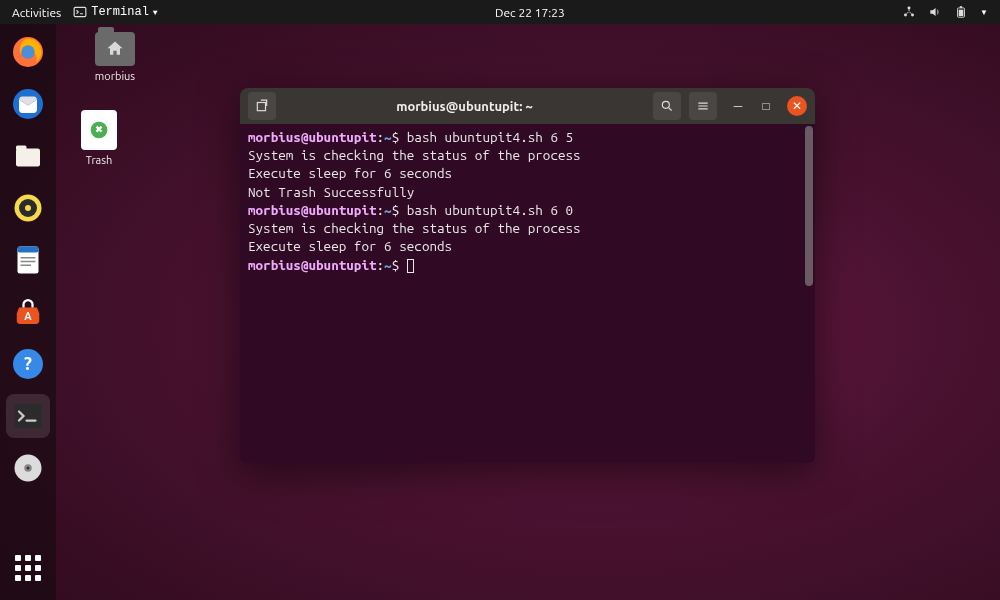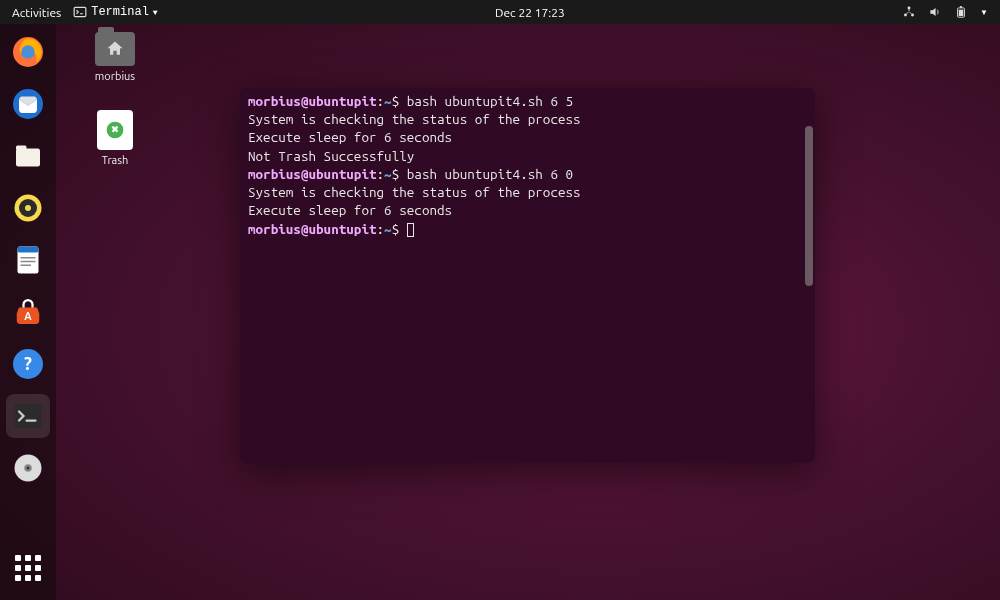--- a/index.html
+++ b/index.html
@@ -220,30 +220,55 @@
 </div>
 
 <div class="desktop-icon" style="left:80px; top:32px">
   <div class="folder">
     <svg viewBox="0 0 24 24" fill="#d8d8d8">
         <path d="M12 3l9 8h-3v8h-4v-5h-4v5H6v-8H3l9-8z"></path>
       </svg>
   </div>
   <div>morbius</div>
 </div>
-<div class="desktop-icon" style="left:80px; top:110px">
+<div class="desktop-icon" style="left:64px; top:110px">
   <div class="trash">
     <svg viewBox="0 0 24 24" fill="#4caf50">
         <path d="M12 2a10 10 0 100 20 10 10 0 000-20zm4 7l-2 2 2 2-2 2-2-2-2 2-2-2 2-2-2-2 2-2 2 2 2-2 2 2z"></path>
       </svg>
   </div>
   <div>Trash</div>
 </div>
 
 <div class="terminal">
+  <div class="term-titlebar">
+    <div class="tb-btn">
+      <svg viewBox="0 0 24 24">
+          <rect x="4" y="6" width="14" height="14" fill="none" stroke="#ddd" stroke-width="2"></rect>
+          <path d="M10 2h10v10" fill="none" stroke="#ddd" stroke-width="2"></path>
+        </svg>
+    </div>
+    <div class="title">morbius@ubuntupit: ~</div>
+    <div class="tb-btn">
+      <svg viewBox="0 0 24 24">
+          <circle cx="10" cy="10" r="6" fill="none" stroke="#ddd" stroke-width="2"></circle>
+          <path d="M15 15l5 5" stroke="#ddd" stroke-width="2"></path>
+        </svg>
+    </div>
+    <div class="tb-btn">
+      <svg viewBox="0 0 24 24">
+          <path d="M4 7h16M4 12h16M4 17h16" stroke="#ddd" stroke-width="2"></path>
+        </svg>
+    </div>
+    <div class="win-ctrl">
+      <div class="wc">─</div>
+      <div class="wc">□</div>
+      <div class="wc close">✕</div>
+    </div>
+  </div>
   <div class="term-body" id="term-body">
       <div><span class="prompt-user">morbius@ubuntupit</span><span>:</span><span class="prompt-path">~</span><span>$ </span><span>bash ubuntupit4.sh 6 5</span></div>
       <div>System is checking the status of the process</div>
       <div>Execute sleep for 6 seconds</div>
       <div>Not Trash Successfully</div>
       <div><span class="prompt-user">morbius@ubuntupit</span><span>:</span><span class="prompt-path">~</span><span>$ </span><span>bash ubuntupit4.sh 6 0</span></div>
       <div>System is checking the status of the process</div>
       <div>Execute sleep for 6 seconds</div>
       <div><span class="prompt-user">morbius@ubuntupit</span><span>:</span><span class="prompt-path">~</span><span>$ </span><span></span><span class="cursor"></span></div>
     </div>

